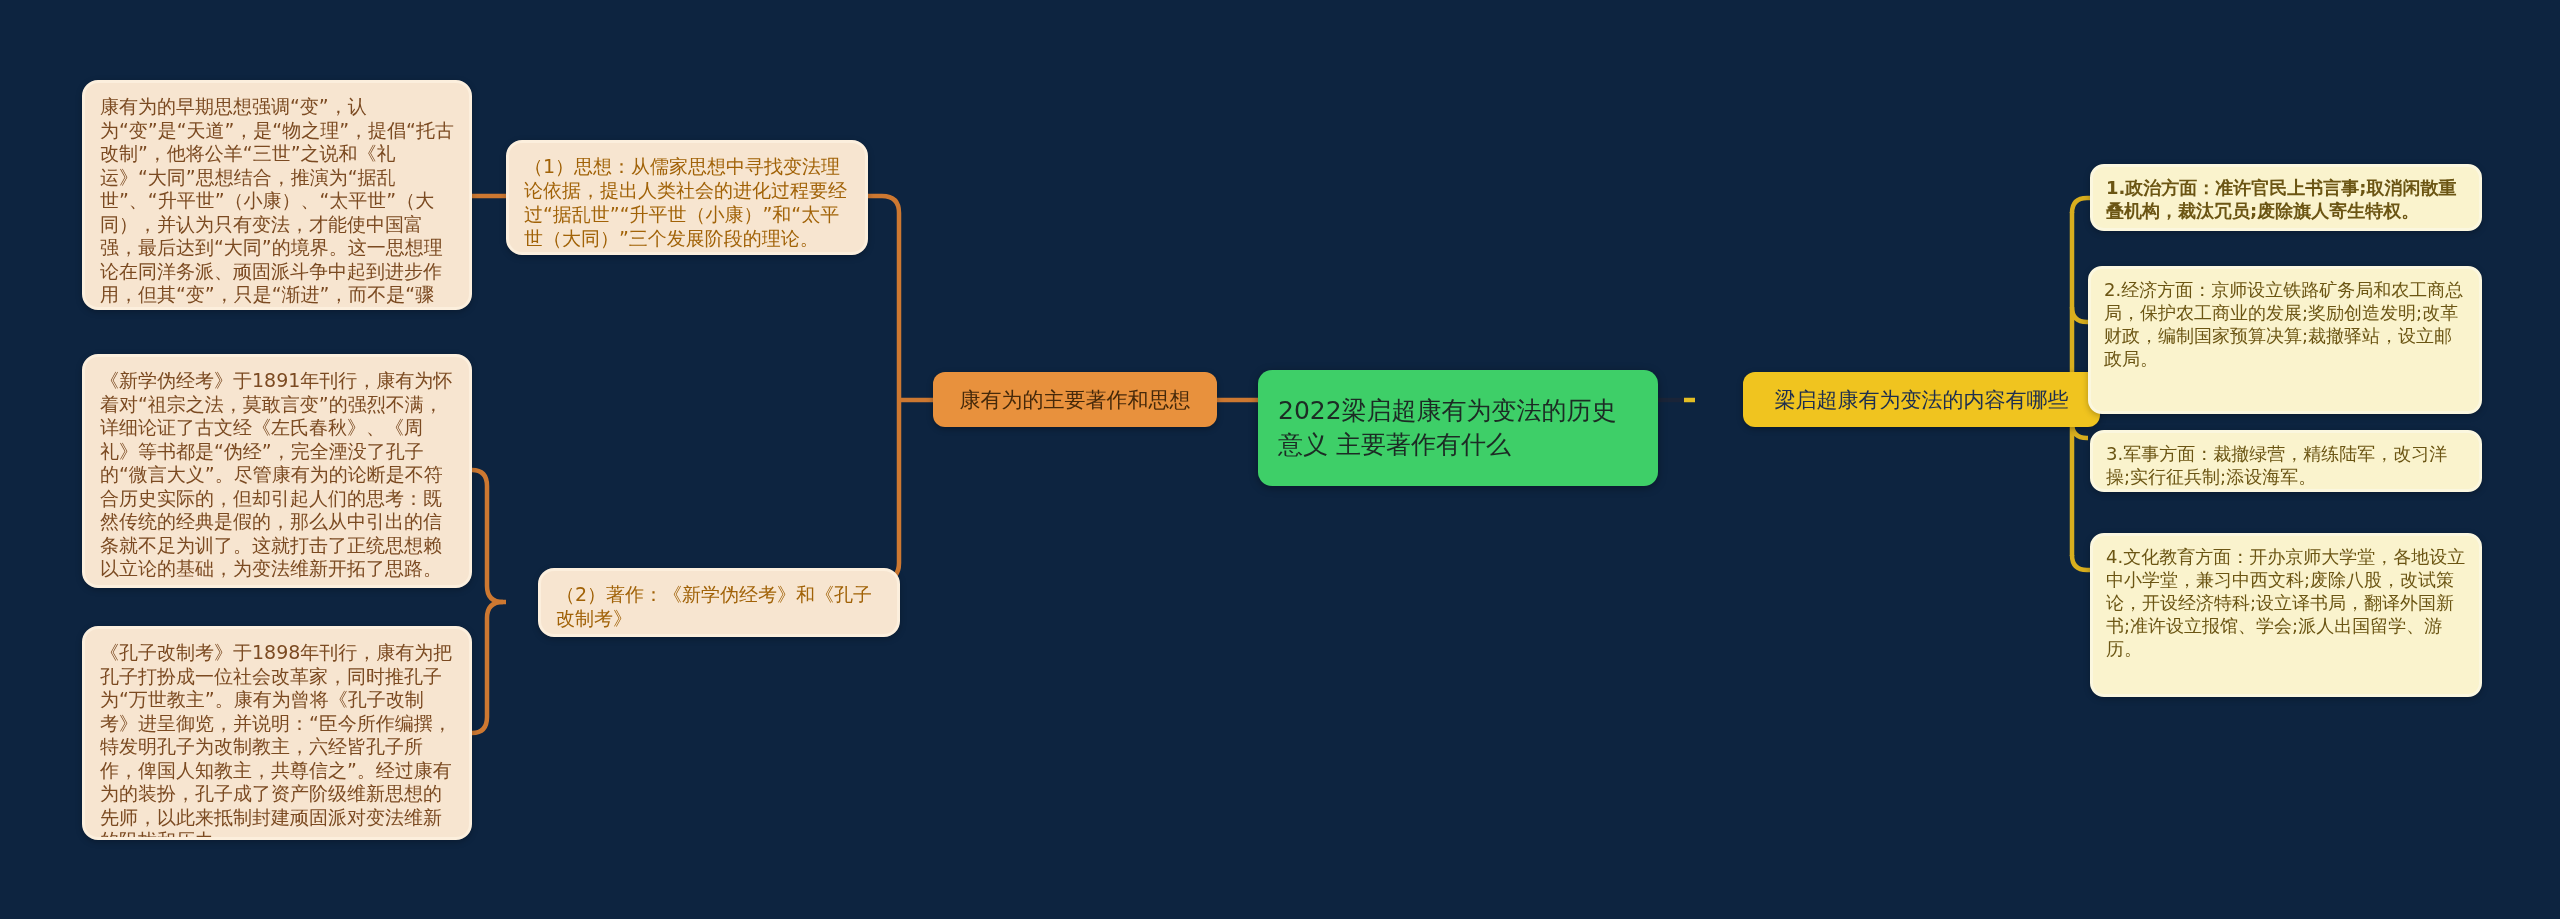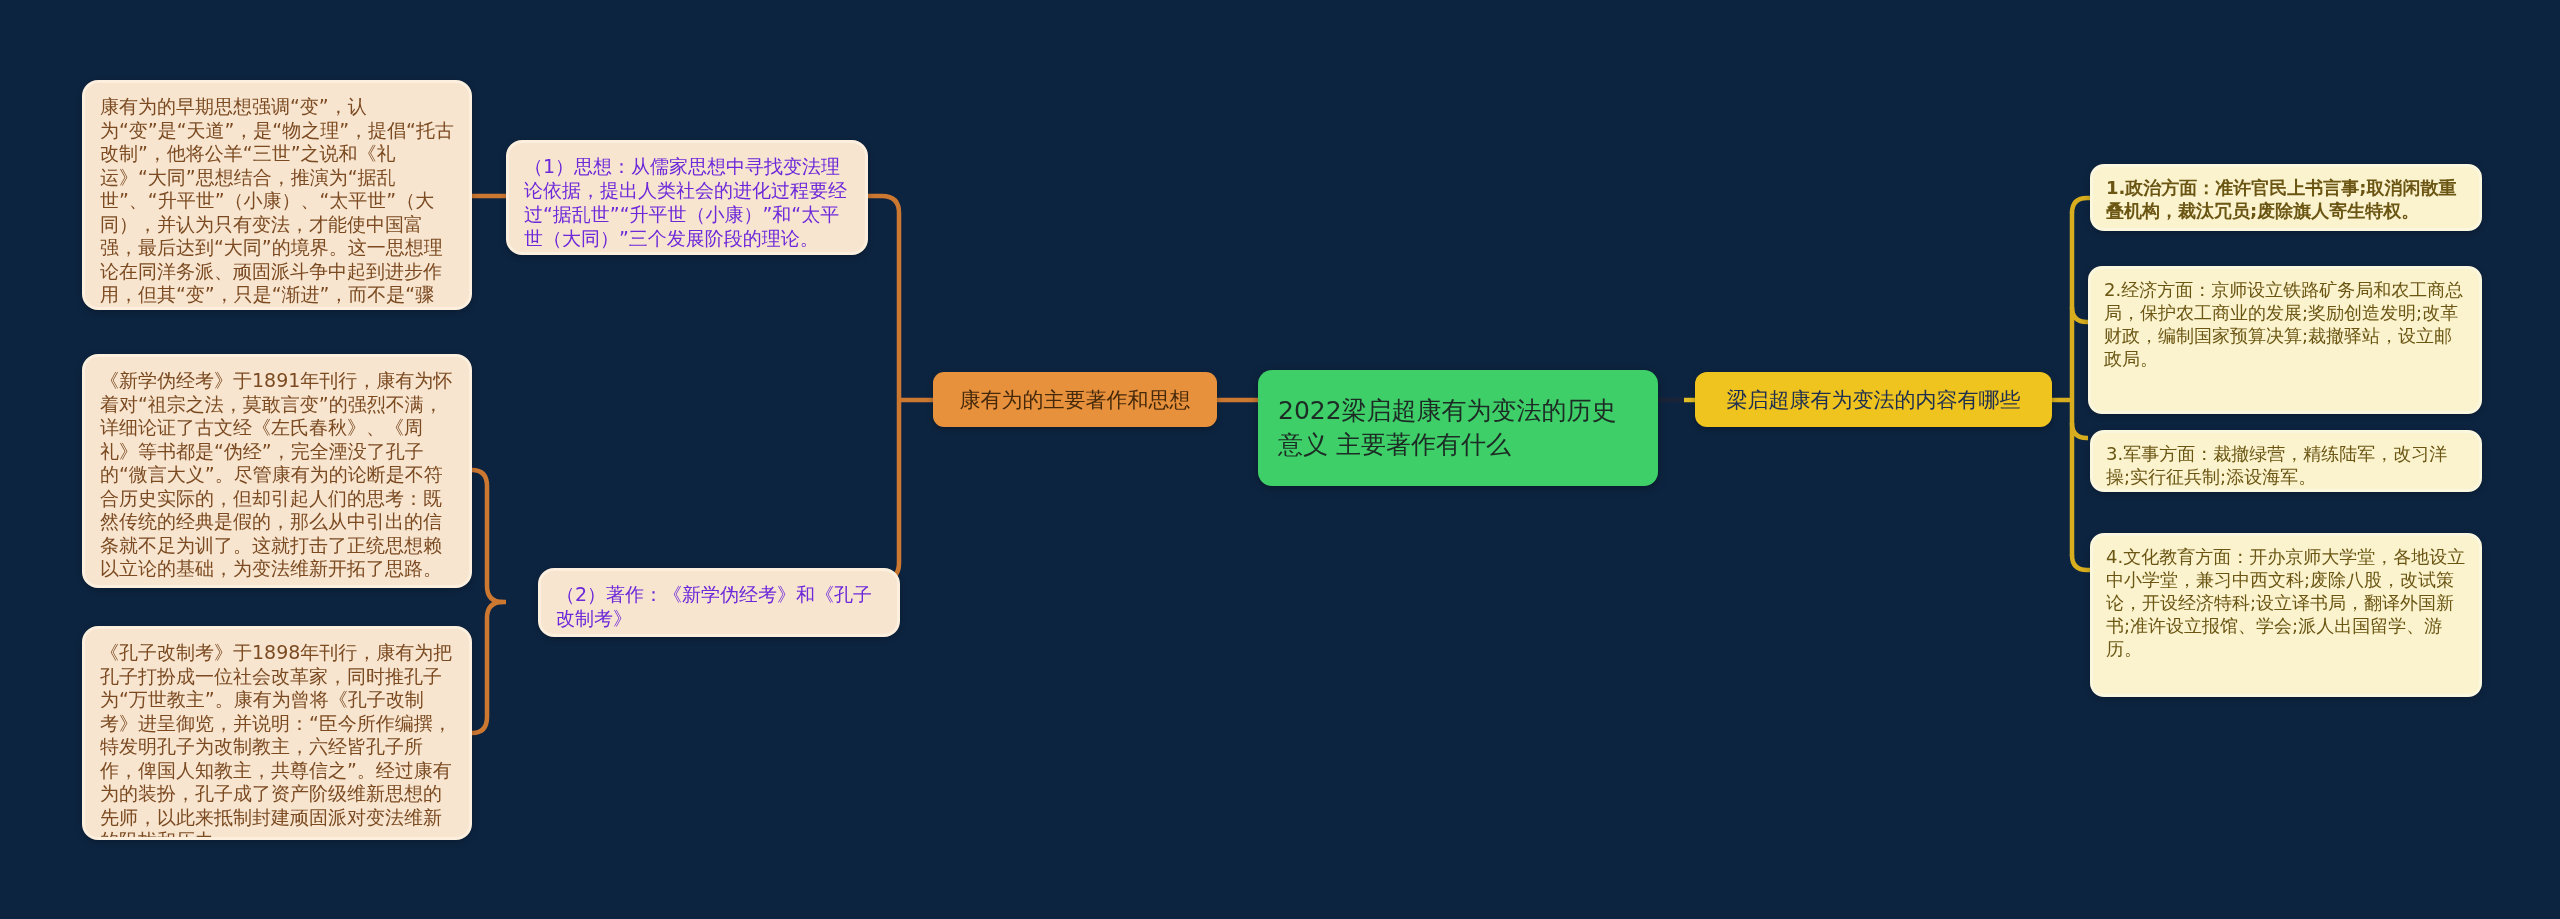--- a/index.html
+++ b/index.html
@@ -25,21 +25,21 @@
     line-height: 23.5px;
     padding: 12px 15px;
     word-break: break-all;
     overflow: hidden;
     box-shadow: 0 2px 6px rgba(0,0,0,0.25);
   }
   .subtopic {
     background: #f7e5d0;
     border: 3px solid #fcefdd;
     border-radius: 16px;
-    color: #6d28d9;
+    color: #a16207;
     font-size: 19px;
     line-height: 24px;
     padding: 11px 15px;
     word-break: break-all;
     overflow: hidden;
     box-shadow: 0 2px 6px rgba(0,0,0,0.25);
   }
   
   .detail-right {
     background: #faf3cd;
@@ -57,22 +57,22 @@
   .topic {
     display: flex;
     align-items: center;
     justify-content: center;
     border-radius: 12px;
     font-size: 21px;
     white-space: nowrap;
     overflow: hidden;
     box-shadow: 0 2px 6px rgba(0,0,0,0.3);
   }
-  .topic-orange { background: #e8913d; color: #46290a; border-radius: 11px; }
-  .topic-yellow { background: #f0c41f; color: #1d2e4f; }
+  .topic-orange { background: #e8913d; color: #46290a; }
+  .topic-yellow { background: #f0c41f; color: #1d2e4f; margin-left: 48px; }
   
   .root-node {
     display: flex;
     align-items: center;
     background: #3ecf68;
     color: #1c2b24;
     border-radius: 14px;
     font-size: 25px;
     line-height: 34px;
     padding: 0 20px;

